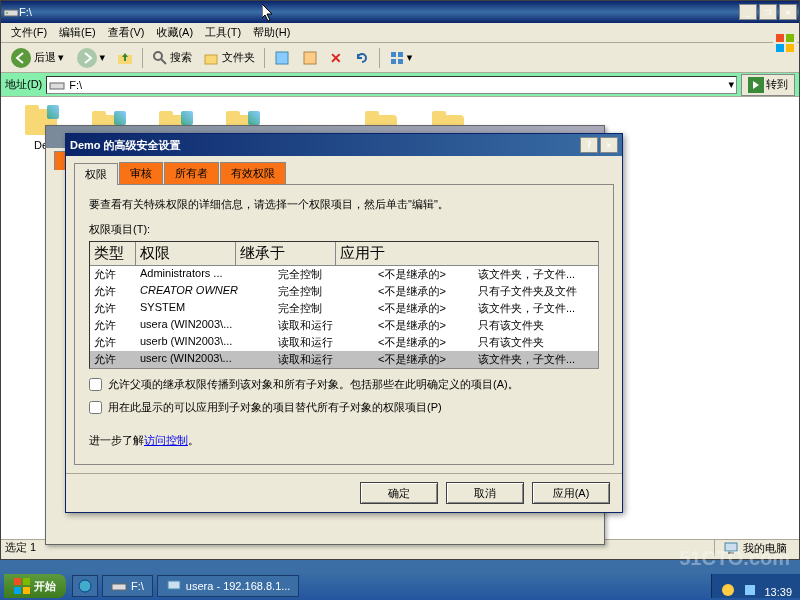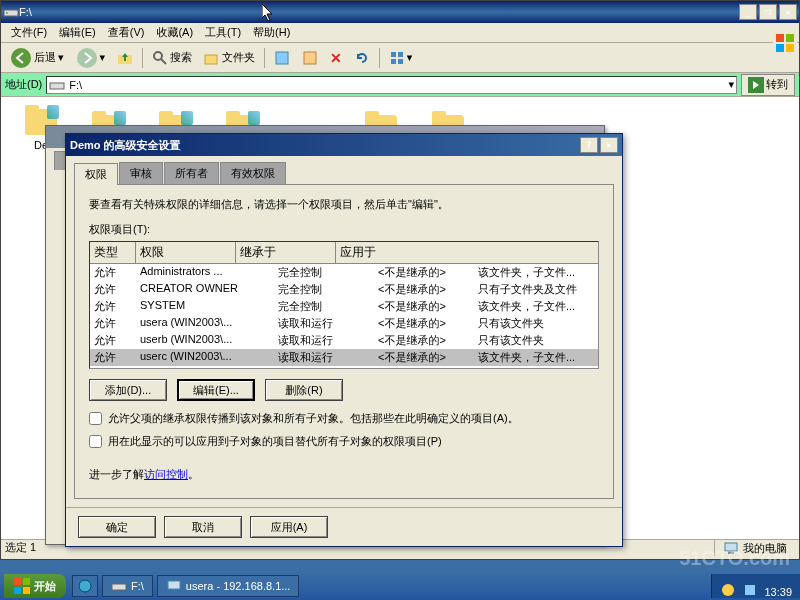--- a/index.html
+++ b/index.html
@@ -26,39 +26,39 @@
 .folder-brush { position: absolute; right: -2px; top: -4px; width: 12px; height: 14px; background: linear-gradient(45deg, #4a8, #8cf); border-radius: 2px; }
 .statusbar { position: absolute; left: 0; bottom: 0; height: 20px; width: 100%; background: #ece9d8; border-top: 1px solid #aca899; display: flex; align-items: flex-start; padding: 0 4px; }
 .status-sep { flex: 1; }
 .status-right { border-left: 1px solid #aca899; padding: 0 8px; display: flex; align-items: center; gap: 4px; }
 
 .dialog { position: absolute; left: 65px; top: 133px; width: 558px; background: #ece9d8; border: 1px solid #0a246a; box-shadow: 2px 2px 6px rgba(0,0,0,0.4); }
 .dialog-titlebar { height: 22px; background: linear-gradient(to right, #0a246a, #3a6ea5); color: white; display: flex; align-items: center; padding: 0 4px; font-weight: bold; }
 .dialog-title-text { flex: 1; font-size: 11px; }
 .dialog-close-btns { display: flex; gap: 2px; }
 .dialog-tabs { display: flex; padding: 6px 8px 0; }
-.tab { padding: 3px 10px; background: #a3a3a3; border: 1px solid #888; border-bottom: none; margin-right: 1px; position: relative; }
+.tab { padding: 3px 10px; background: #f97316; border: 1px solid #888; border-bottom: none; margin-right: 1px; position: relative; }
 .tab.active { background: #ece9d8; top: 1px; z-index: 2; }
 .tab-panel { margin: 0 8px 8px; border: 1px solid #888; background: #ece9d8; padding: 12px 14px; }
 .instruction { margin-bottom: 10px; }
 .list-label { margin-bottom: 4px; }
 .listview { background: white; border: 1px inset #888; height: 128px; }
 .listview-header { display: flex; background: #ece9d8; border-bottom: 1px solid #888; }
-.lv-hcol { border-right: 1px solid #888; padding: 2px 4px; font-size: 12px; }
+.lv-hcol { border-right: 1px solid #888; padding: 2px 4px; font-size: 15px; }
 .lv-row { display: flex; padding: 0 0; font-size: 11px; }
 .lv-row.selected { background: #c0c0c0; }
 .lv-cell { padding: 1px 4px; overflow: hidden; white-space: nowrap; }
 .btn-row { margin: 10px 0; display: flex; gap: 10px; }
 .win-btn { min-width: 78px; height: 22px; background: #ece9d8; border: 1px solid #404040; box-shadow: inset 1px 1px #fff, inset -1px -1px #888; padding: 0 8px; }
 .win-btn.default { border: 2px solid #000; }
 .checkbox-row { display: flex; align-items: flex-start; gap: 6px; margin: 8px 0; }
 .checkbox-row input { margin-top: 1px; }
 .link-row { margin-top: 18px; margin-bottom: 4px; }
 .link-row a { color: #0000ee; text-decoration: underline; }
-.dialog-footer { display: flex; justify-content: flex-start; gap: 8px; padding: 8px 12px; border-top: 1px solid #aca899; }
+.dialog-footer { display: flex; justify-content: flex-end; gap: 8px; padding: 8px 12px; border-top: 1px solid #aca899; }
 
 .taskbar { position: absolute; left: 0; bottom: 0; width: 800px; height: 28px; background: linear-gradient(to bottom, #3a6ea5, #2456a0); display: flex; align-items: center; }
 .start-btn { height: 24px; padding: 0 10px; background: linear-gradient(to bottom, #5c9a3d, #3e7a1e); color: white; border-radius: 0 8px 8px 0; display: flex; align-items: center; gap: 4px; font-weight: bold; margin: 0 4px; }
 .task-btn { height: 22px; padding: 0 8px; background: #3a6ea5; border: 1px solid #1a3a6a; color: white; display: flex; align-items: center; gap: 4px; margin: 0 2px; max-width: 150px; overflow: hidden; white-space: nowrap; font-size: 10px; }
 .tray { margin-left: auto; background: #1a4a8a; height: 24px; padding: 0 8px; display: flex; align-items: flex-end; color: white; gap: 6px; font-size: 10px; border-left: 1px solid #0a2a5a; }
 
 .cursor { position: absolute; left: 262px; top: 4px; width: 12px; height: 18px; z-index: 1000; pointer-events: none; }
 .watermark { position: absolute; right: 10px; bottom: 30px; color: rgba(255,255,255,0.35); font-size: 20px; font-weight: bold; font-family: Arial; }
 
 svg { display: block; }
@@ -242,21 +242,21 @@
       <div id="perm-rows">
           <div class="lv-row">
             <div class="lv-cell" style="width:46px;">允许</div>
             <div class="lv-cell" style="width:138px;">Administrators ...</div>
             <div class="lv-cell" style="width:100px;">完全控制</div>
             <div class="lv-cell" style="width:100px;">&lt;不是继承的&gt;</div>
             <div class="lv-cell" style="flex:1;">该文件夹，子文件...</div>
           </div>
           <div class="lv-row">
             <div class="lv-cell" style="width:46px;">允许</div>
-            <div class="lv-cell" style="width:138px;">CREATOR OWNER</div>
+            <div class="lv-cell" style="width:138px;font-style:italic;">CREATOR OWNER</div>
             <div class="lv-cell" style="width:100px;">完全控制</div>
             <div class="lv-cell" style="width:100px;">&lt;不是继承的&gt;</div>
             <div class="lv-cell" style="flex:1;">只有子文件夹及文件</div>
           </div>
           <div class="lv-row">
             <div class="lv-cell" style="width:46px;">允许</div>
             <div class="lv-cell" style="width:138px;">SYSTEM</div>
             <div class="lv-cell" style="width:100px;">完全控制</div>
             <div class="lv-cell" style="width:100px;">&lt;不是继承的&gt;</div>
             <div class="lv-cell" style="flex:1;">该文件夹，子文件...</div>
@@ -276,25 +276,20 @@
             <div class="lv-cell" style="flex:1;">只有该文件夹</div>
           </div>
           <div class="lv-row selected">
             <div class="lv-cell" style="width:46px;">允许</div>
             <div class="lv-cell" style="width:138px;">userc (WIN2003\...</div>
             <div class="lv-cell" style="width:100px;">读取和运行</div>
             <div class="lv-cell" style="width:100px;">&lt;不是继承的&gt;</div>
             <div class="lv-cell" style="flex:1;">该文件夹，子文件...</div>
           </div>
         </div>
-    </div>
-    <div class="btn-row">
-      <button class="win-btn">添加(D)...</button>
-      <button class="win-btn default">编辑(E)...</button>
-      <button class="win-btn">删除(R)</button>
     </div>
     <div class="checkbox-row">
       <input type="checkbox" style="">
       <label>允许父项的继承权限传播到该对象和所有子对象。包括那些在此明确定义的项目(A)。</label>
     </div>
     <div class="checkbox-row">
       <input type="checkbox" style="">
       <label>用在此显示的可以应用到子对象的项目替代所有子对象的权限项目(P)</label>
     </div>
     <div class="link-row">

